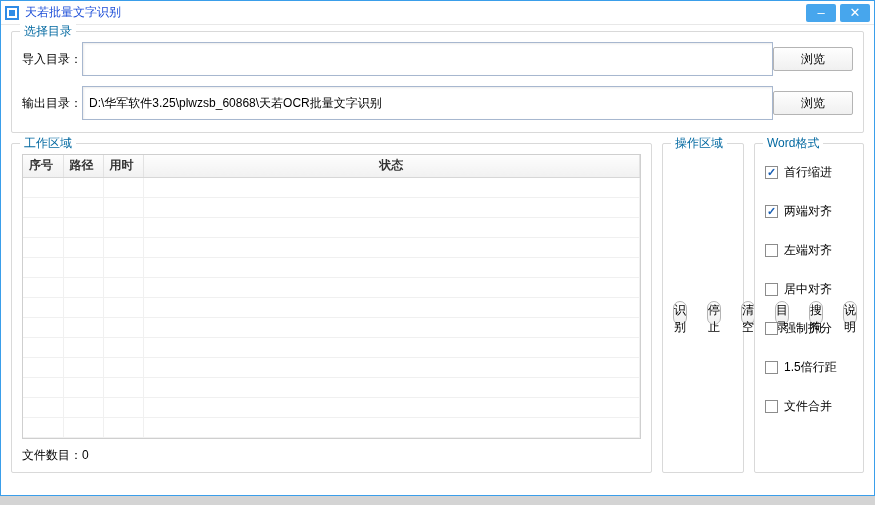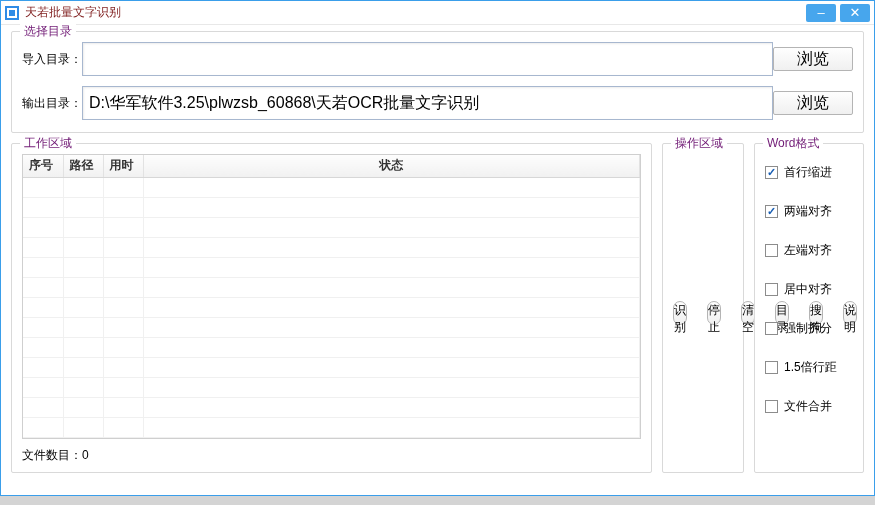--- a/index.html
+++ b/index.html
@@ -32,21 +32,21 @@
   display: inline-block;
   margin-right: 6px;
   position: relative;
 }
 .title-icon::after {
   content: "";
   position: absolute;
   left: 2px; top: 2px; right: 2px; bottom: 2px;
   background: #2e8be6;
 }
-.title-text { color: #7f1d1d; }
+.title-text { color: #1d4ed8; }
 .title-controls { margin-left: auto; display: flex; gap: 4px; }
 .tbtn {
   width: 30px; height: 18px;
   background: #47a6ed;
   color: #fff;
   display: flex; align-items: center; justify-content: center;
   border-radius: 2px;
   cursor: pointer;
   font-size: 13px;
   line-height: 1;
@@ -58,47 +58,47 @@
   padding: 10px 10px 12px 10px;
   position: relative;
   margin-bottom: 10px;
 }
 .fieldset-legend {
   position: absolute;
   top: -9px;
   left: 8px;
   background: #fff;
   padding: 0 4px;
-  color: #701a75;
+  color: #0369a1;
 }
 .dir-row {
   display: flex;
   align-items: center;
   margin-bottom: 10px;
 }
 .dir-row:last-child { margin-bottom: 0; }
 .dir-label { width: 60px; }
 .dir-input {
   flex: 1;
   height: 24px;
   border: 1px solid #a7b7cf;
   background: #fff;
   padding: 16px 6px;
   font-family: inherit;
-  font-size: 16px;
+  font-size: 12px;
   box-shadow: inset 1px 1px 2px rgba(0,0,0,0.08);
 }
 .browse-btn {
   width: 80px; height: 24px;
   background: linear-gradient(#fefefe,#f0f0f0);
   border: 1px solid #b4b4b4;
   border-radius: 2px;
   cursor: pointer;
   font-family: inherit;
-  font-size: 16px;
+  font-size: 12px;
 }
 .lower {
   display: flex;
   gap: 10px;
   align-items: stretch;
 }
 .work-area {
   flex: 1;
   border: 1px solid #d9d9d9;
   border-radius: 2px;

